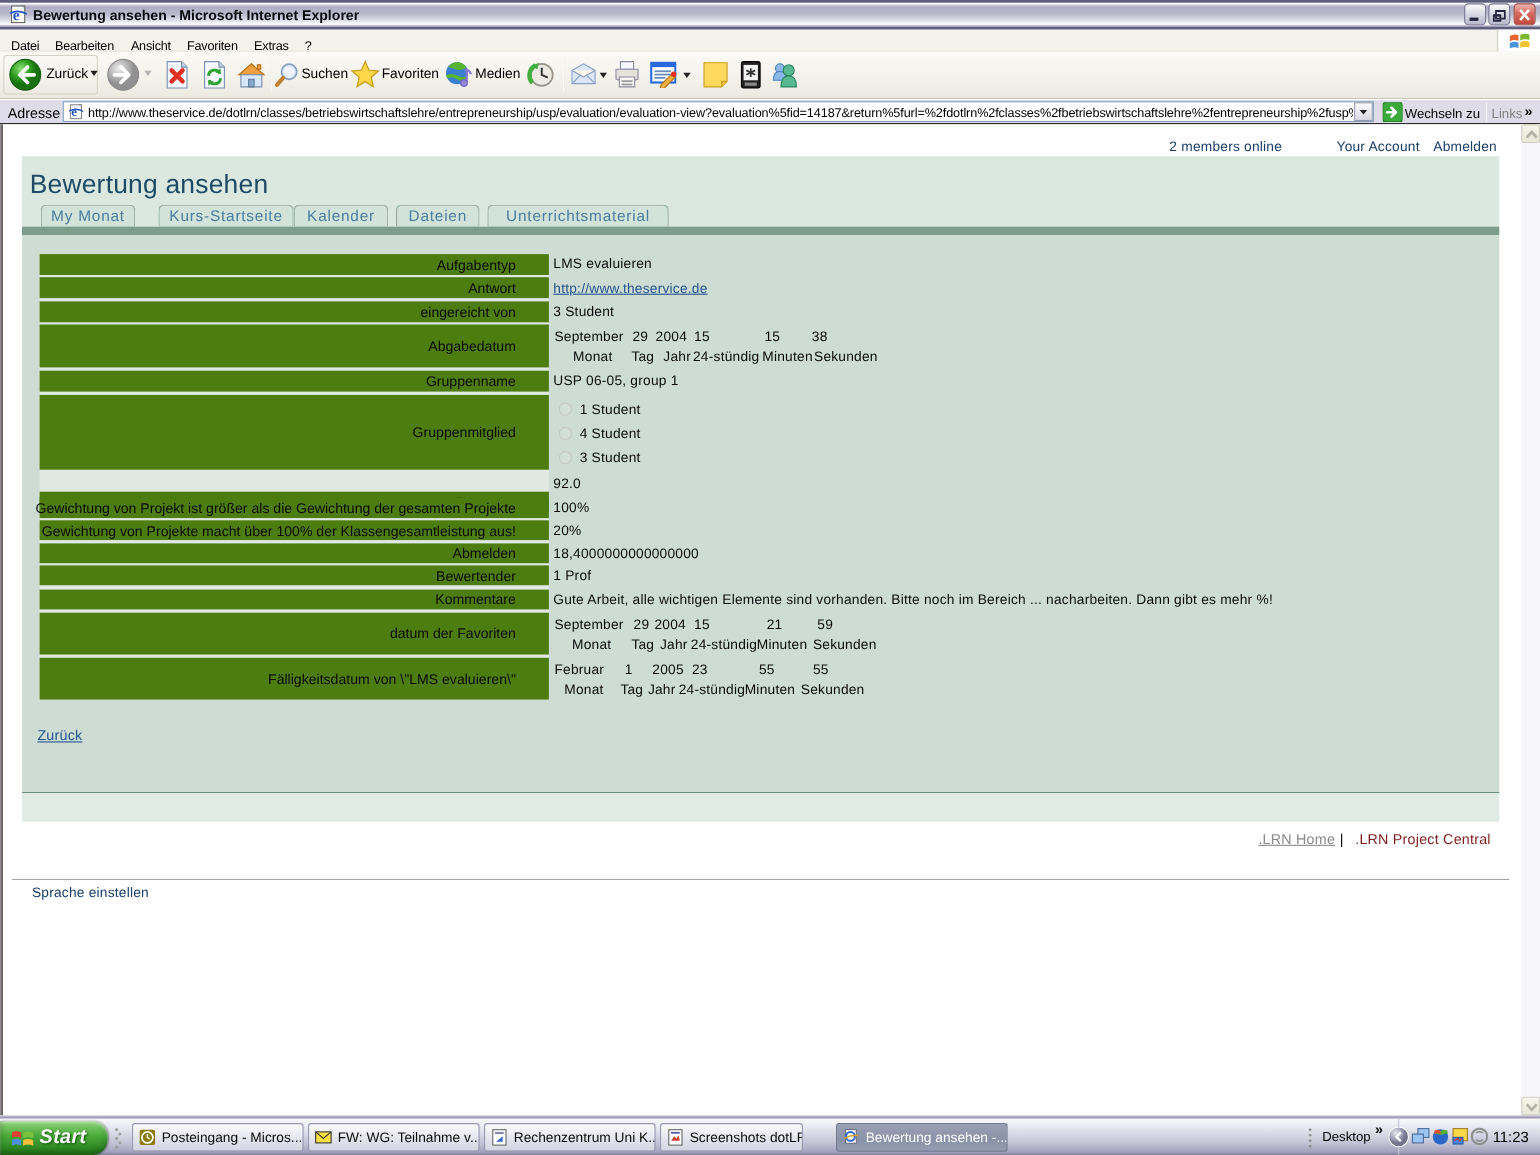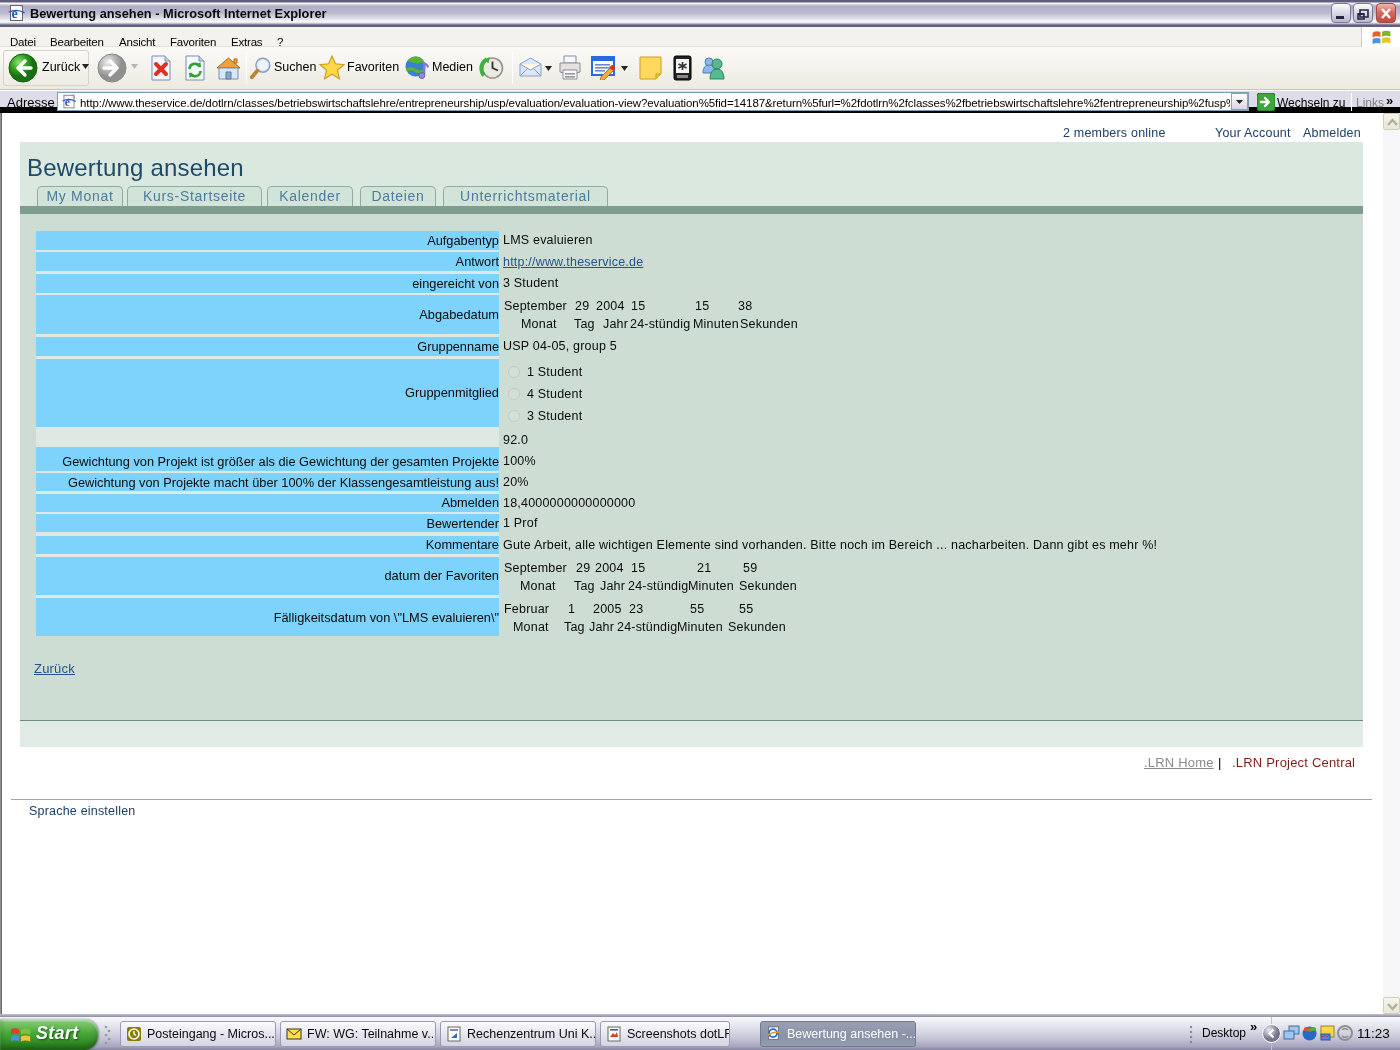--- a/index.html
+++ b/index.html
@@ -15,21 +15,21 @@
 
 #menubar { position:absolute; left:0; top:27px; width:1400px; height:20px; background:#f3f2ed; border-bottom:1px solid #e3e1d5;}
 #menubar span { position:absolute; top:9px; font-size:11.5px; letter-spacing:-0.2px; color:#000; }
 #brand { position:absolute; right:8px; top:28px; width:21px; height:19px; }
 
 #toolbar { position:absolute; left:0; top:47px; width:1400px; height:43px;
   background:linear-gradient(180deg,#fbfaf7 0%,#f2f1ea 60%,#ece9e0 100%); border-bottom:1px solid #c9c6b8; }
 #toolbar .lbl { font-size:12.5px; color:#000; }
 .tsep { position:absolute; top:5px; width:1px; height:32px; background:#d8d5c8; border-right:1px solid #fff; }
 
-#addrbar { position:absolute; left:0; top:91px; width:1400px; height:22px; background:#dddce8; border-bottom:6px solid #000000; }
+#addrbar { position:absolute; left:0; top:91px; width:1400px; height:22px; background:#dddce8; border-bottom:1px solid #000000; }
 #addrlabel { position:absolute; left:7px; top:4px; font-size:13px; color:#000; }
 #addrinput { position:absolute; left:57px; top:1px; width:1192px; height:19px; background:#fff; border:1px solid #7f9db9; }
 #addrurl { position:absolute; left:22px; top:4px; font-size:11.5px; letter-spacing:-0.1px; color:#000; white-space:nowrap; overflow:hidden; width:1150px; }
 #addrdrop { position:absolute; right:0px; top:0px; width:17px; height:17px; background:linear-gradient(180deg,#fefefe,#d7d6e2); border:1px solid #9c9ab0; }
 
 #vp { position:absolute; left:0; top:113px; width:1400px; height:901px; background:#fff; }
 #lborder { position:absolute; left:0; top:113px; width:3px; height:901px; background:linear-gradient(90deg,#908e9c 0px,#908e9c 1px,#6e6c62 1px,#6e6c62 2.5px,#fff 2.5px); }
 #bborder { position:absolute; left:0; top:1014px; width:1400px; height:3px; background:linear-gradient(180deg,#c5c3d6,#8d8ba4); }
 
 #sbar { position:absolute; left:1383px; top:113px; width:17px; height:901px; background:#f7f7fa; }
@@ -38,22 +38,22 @@
 
 .navtxt { position:absolute; top:126px; font-size:12.5px; color:#1b3e68; letter-spacing:0.2px; }
 #band { position:absolute; left:20px; top:142px; width:1343px; height:64px; background:#dae8e0; }
 #heading { position:absolute; left:27px; top:154px; font-size:24px; color:#1e4a66; letter-spacing:0.2px; }
 .tab { position:absolute; top:186px; height:20px; background:#d2e3da; border:1px solid #93ab9e; border-bottom:none;
   border-radius:5px 5px 0 0; color:#4c7c9e; font-size:14px; text-align:center; line-height:19px; letter-spacing:0.7px; }
 #dbar { position:absolute; left:20px; top:206px; width:1343px; height:8px; background:#7e9d8d; }
 #main { position:absolute; left:20px; top:214px; width:1343px; height:506px; background:#cdddd4; }
 #dline { position:absolute; left:20px; top:720px; width:1343px; height:1px; background:#6d8e7e; }
 #strip { position:absolute; left:20px; top:721px; width:1343px; height:26px; background:#dfebe4; }
-.lcell { position:absolute; left:36px; width:463px; background:#7dd3fc; font-size:12.8px; color:#0a0a0a;
-  text-align:right; padding-right:0; letter-spacing:0px; display:flex; align-items:center; justify-content:flex-end; white-space:nowrap; }
+.lcell { position:absolute; left:36px; width:463px; background:#4d7c0f; font-size:12.8px; color:#0a0a0a;
+  text-align:right; padding-right:30px; letter-spacing:0px; display:flex; align-items:center; justify-content:flex-end; white-space:nowrap; }
 .val { position:absolute; left:503px; font-size:12.5px; color:#0a0a0a; letter-spacing:0.2px; display:flex; align-items:center; }
 .dt { position:absolute; font-size:12.5px; color:#0a0a0a; letter-spacing:0.2px; white-space:nowrap; }
 a.plink { color:#26538c; }
 .radio { position:absolute; left:508px; width:12px; height:12px; border-radius:50%; border:1px solid #c6c8c2; background:#d2e0d8; }
 .rlbl { position:absolute; left:527px; font-size:12.5px; letter-spacing:0.2px; color:#0a0a0a; }
 #zurueck { position:absolute; left:34px; top:661px; font-size:13px; letter-spacing:0.2px; }
 .ftr { position:absolute; font-size:13px; letter-spacing:0.2px; }
 #hr { position:absolute; left:11px; top:799px; width:1361px; height:1px; background:#a5a5a5; }
 
 #taskbar { position:absolute; left:0; top:1017px; width:1400px; height:33px;
@@ -289,21 +289,21 @@
     </div>
 </div>
 <div id="bborder"></div>
 
 <span class="navtxt" style="left:1063px">2 members online</span>
 <span class="navtxt" style="left:1215px">Your Account</span>
 <span class="navtxt" style="left:1303px">Abmelden</span>
 <div id="band"></div>
 <div id="heading">Bewertung ansehen</div>
 <div class="tab" style="left:37px;width:86px">My Monat</div>
-<div class="tab" style="left:127px;width:135px">Kurs-Startseite</div>
+<div class="tab" style="left:144px;width:123px">Kurs-Startseite</div>
 <div class="tab" style="left:267px;width:86px">Kalender</div>
 <div class="tab" style="left:360px;width:76px">Dateien</div>
 <div class="tab" style="left:443px;width:165px">Unterrichtsmaterial</div>
 <div id="dbar"></div>
 <div id="main"></div>
 <div id="dline"></div>
 <div id="strip"></div>
 
 <div class="abs" style="left:36px;top:231px;width:463px;height:405px;background:#dfe9e2"></div>
 <div class="lcell" style="top:230.5px;height:19px">Aufgabentyp</div>
@@ -321,21 +321,21 @@
 <span class="dt" style="left:631px;top:299px">15</span>
 <span class="dt" style="left:695px;top:299px">15</span>
 <span class="dt" style="left:738px;top:299px">38</span>
 <span class="dt" style="left:521px;top:317px">Monat</span>
 <span class="dt" style="left:574px;top:317px">Tag</span>
 <span class="dt" style="left:603px;top:317px">Jahr</span>
 <span class="dt" style="left:630px;top:317px">24-stündig</span>
 <span class="dt" style="left:693px;top:317px">Minuten</span>
 <span class="dt" style="left:740px;top:317px">Sekunden</span>
 <div class="lcell" style="top:336.5px;height:19px">Gruppenname</div>
-<div class="val" style="top:336.5px;height:19px">USP 04-05, group 5</div>
+<div class="val" style="top:336.5px;height:19px">USP 06-05, group 1</div>
 <div class="lcell" style="top:358.5px;height:68.5px">Gruppenmitglied</div>
 <div class="radio" style="top:366px"></div>
 <span class="rlbl" style="top:365px">1 Student</span>
 <div class="radio" style="top:388px"></div>
 <span class="rlbl" style="top:387px">4 Student</span>
 <div class="radio" style="top:410px"></div>
 <span class="rlbl" style="top:409px">3 Student</span>
 <div class="lcell" style="top:447px;height:19px">Benotung</div>
 <div class="val" style="top:430px;height:19px">92.0</div>
 <div class="lcell" style="top:451.5px;height:19px">Gewichtung von Projekt ist größer als die Gewichtung der gesamten Projekte</div>

